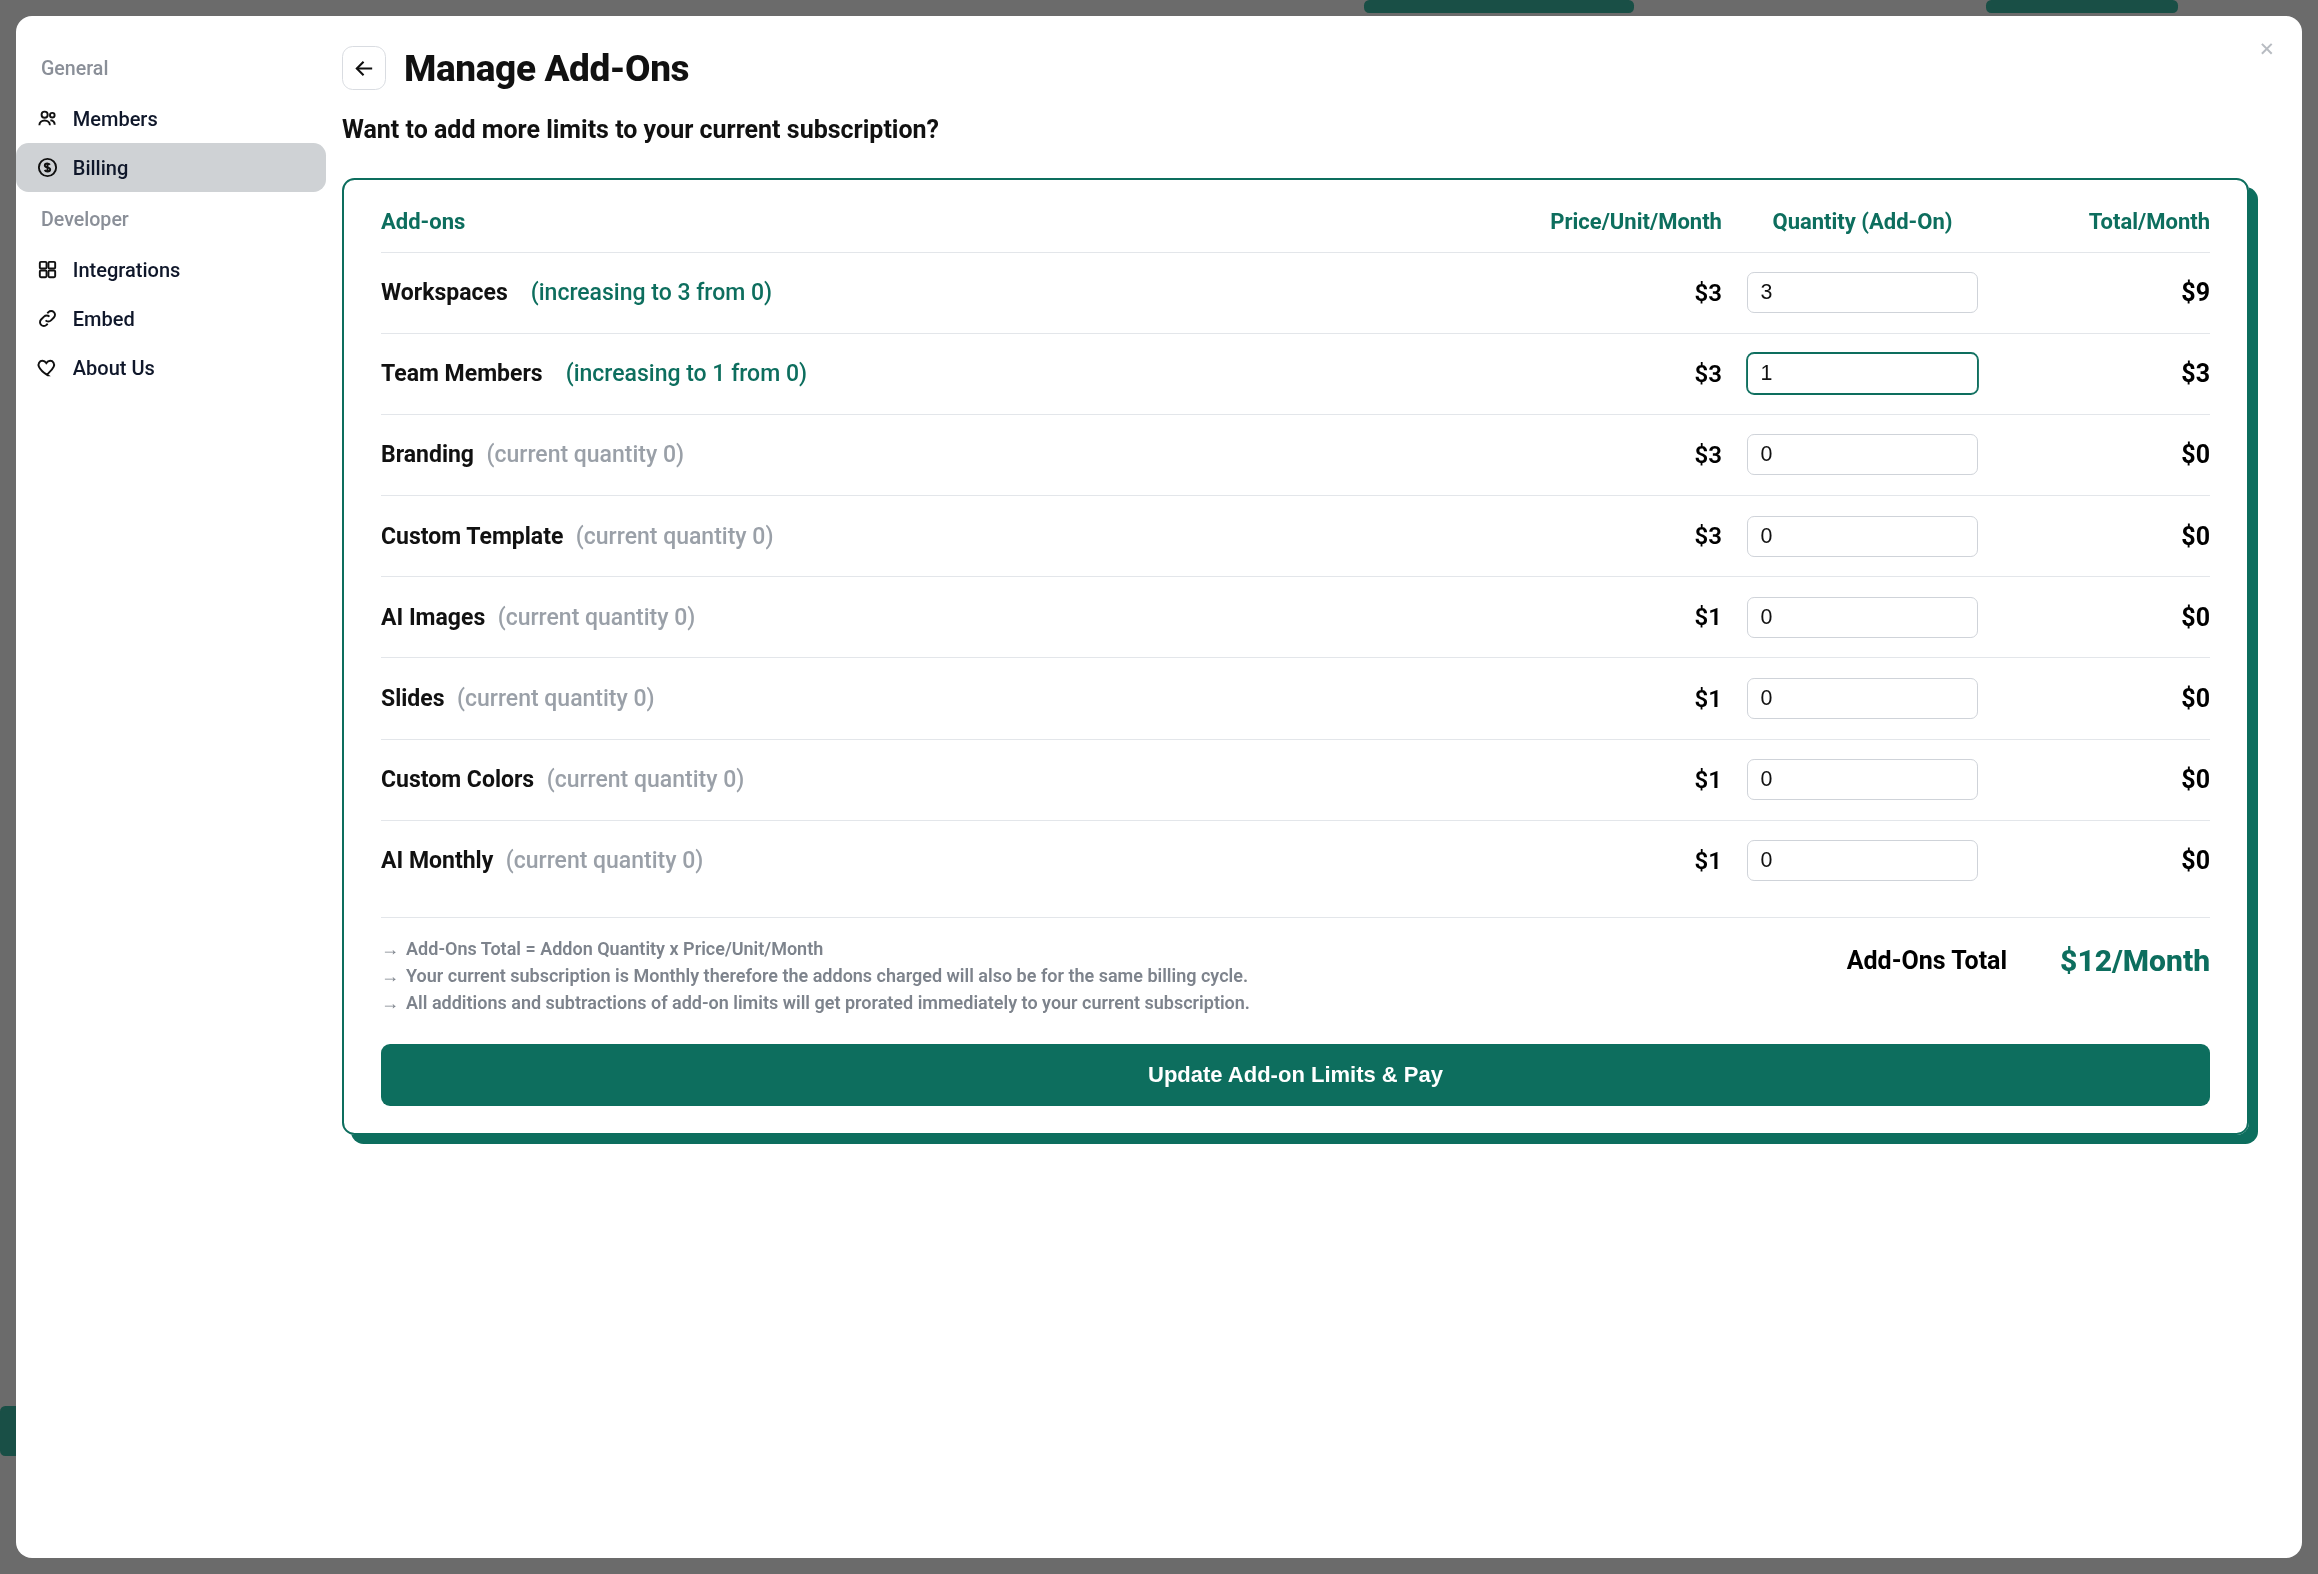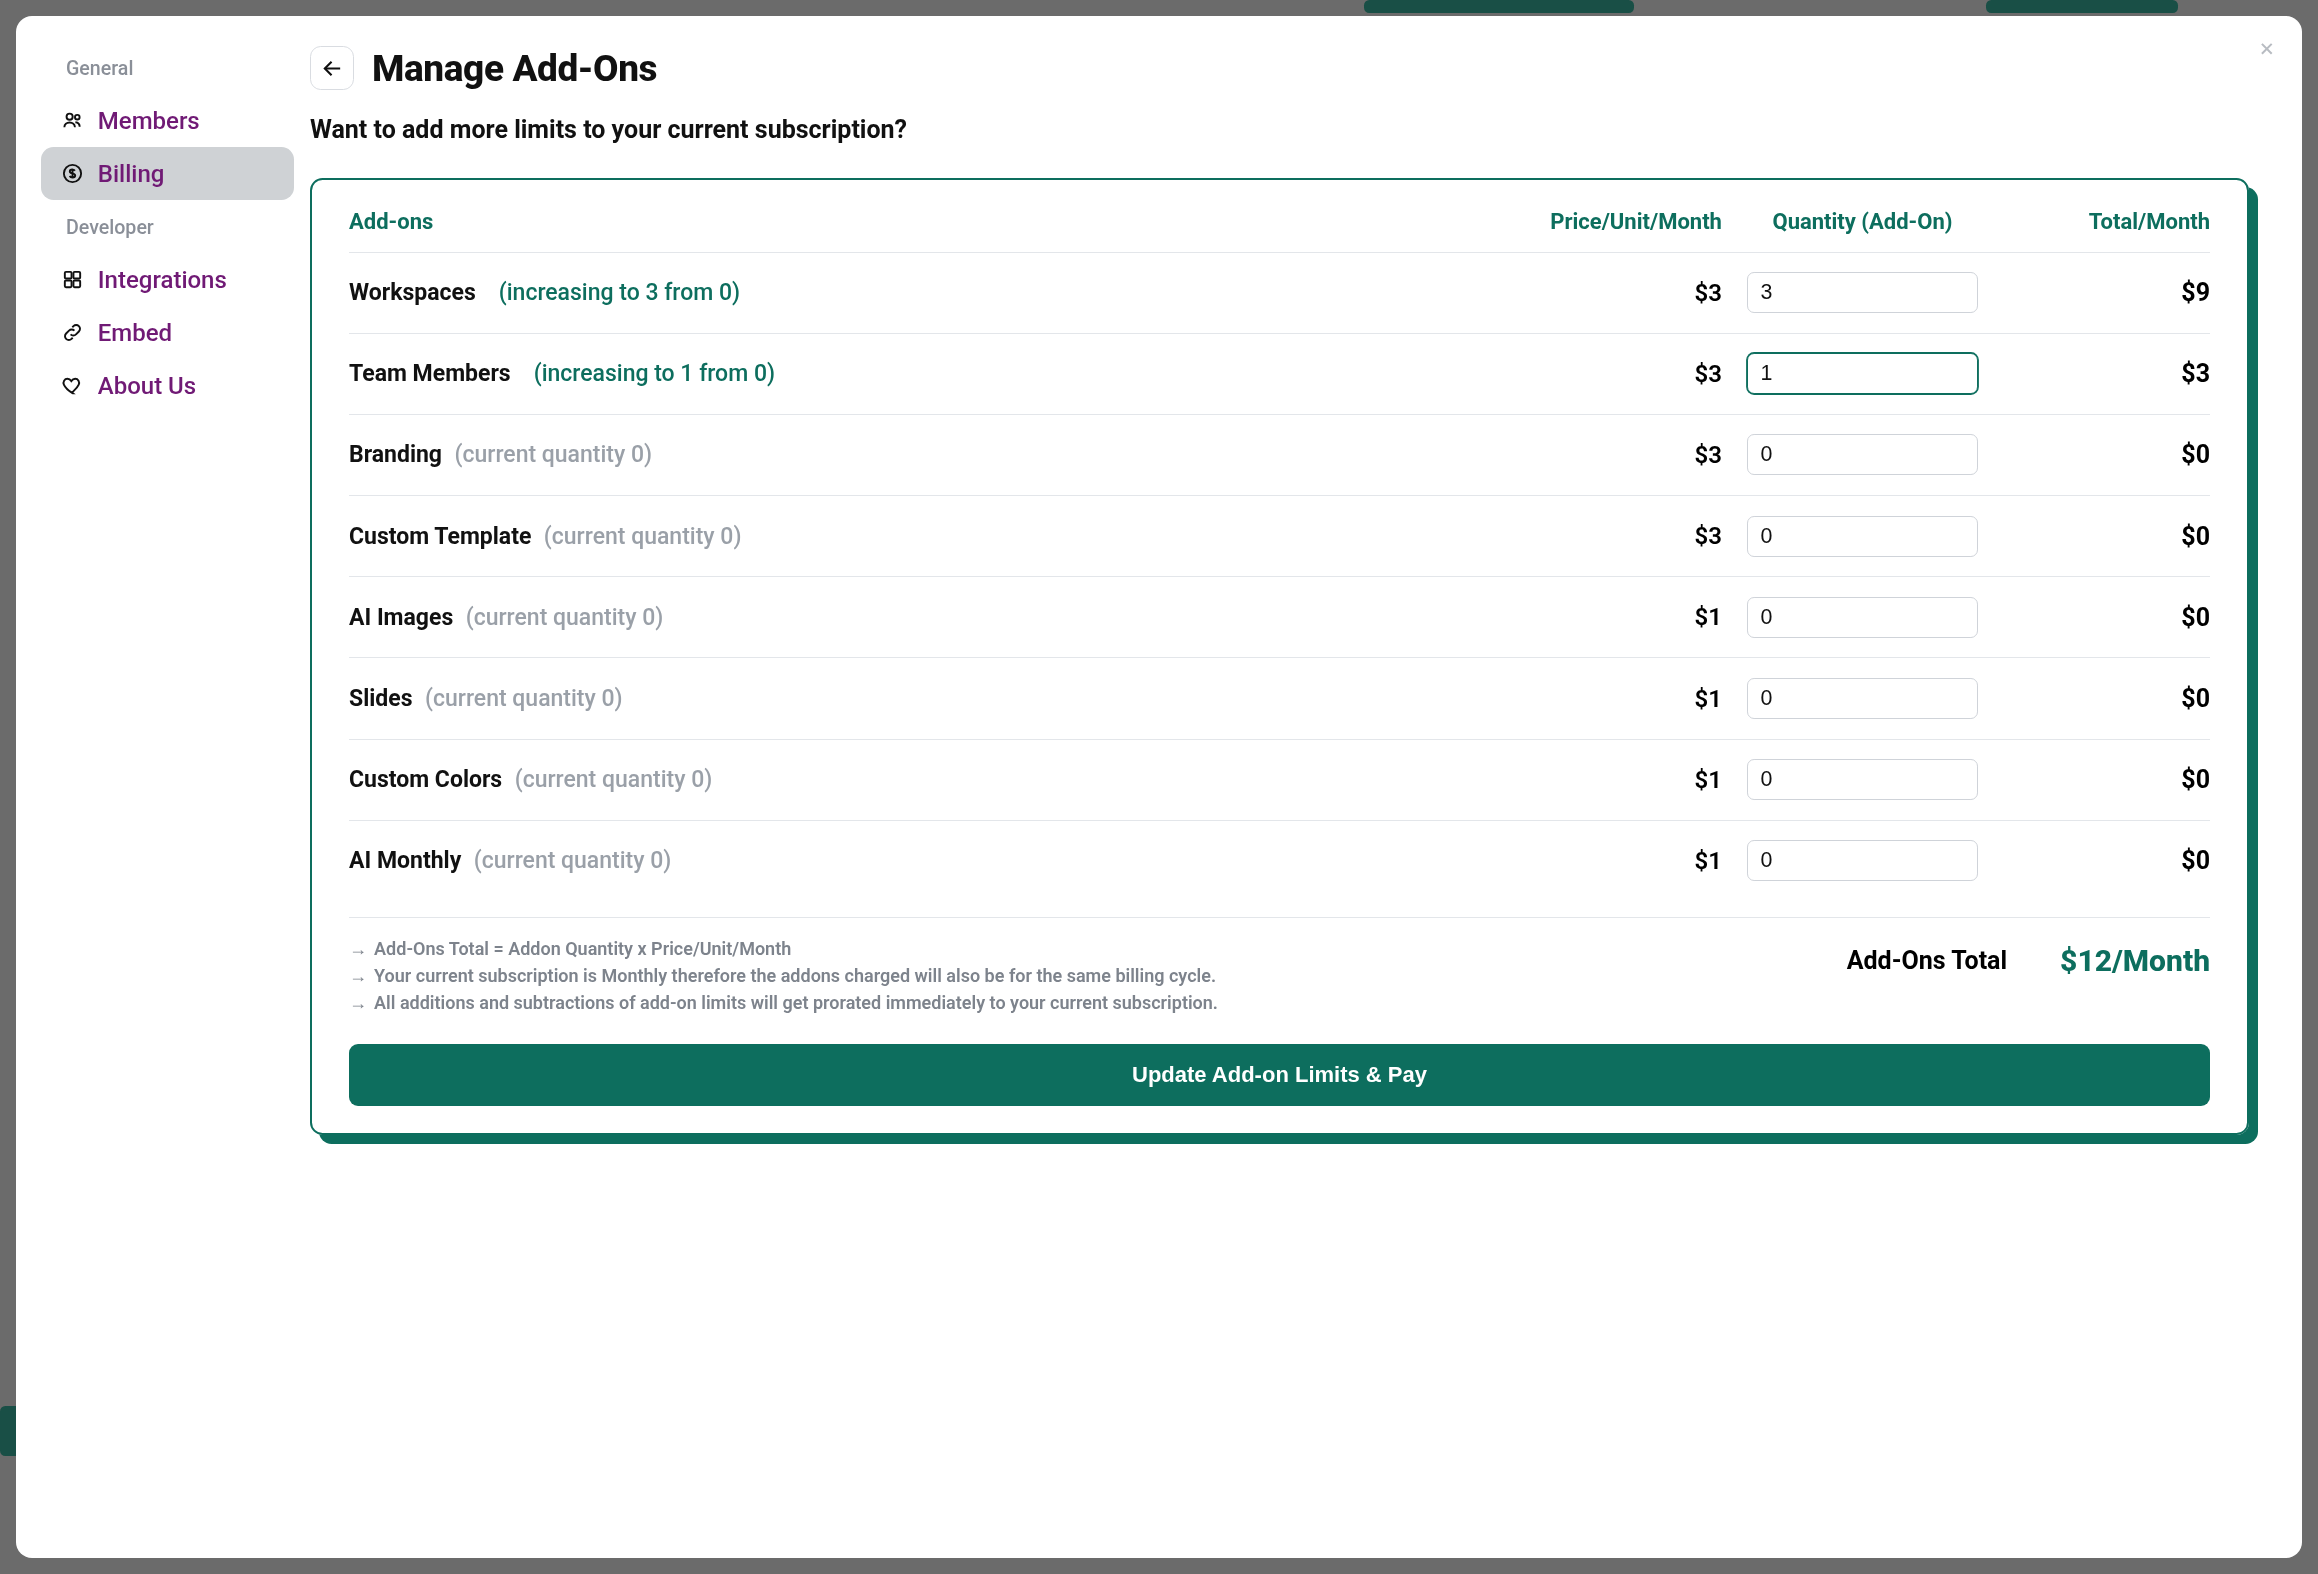--- a/index.html
+++ b/index.html
@@ -18,38 +18,38 @@
   }
   .modal {
     position: absolute;
     top: 16px; left: 16px; right: 16px; bottom: 16px;
     background: #fff;
     border-radius: 16px;
     display: flex;
     overflow: hidden;
   }
   .sidebar {
-    width: 294px;
-    padding: 25px 16px 25px 25px;
+    width: 326px;
+    padding: 25px 16px 25px 0;
     flex-shrink: 0;
   }
   .sidebar-heading {
     font-size: 19.6px;
     color: #8a8f98;
     font-weight: 500;
     margin: 16px 0 14.2px 25px;
   }
   .sidebar-item {
     display: flex;
     align-items: center;
     gap: 14.2px;
     padding: 12.5px 19.6px;
     border-radius: 12.5px;
-    font-size: 24px;
-    color: #701a75;
+    font-size: 20px;
+    color: #0f172a;
     font-weight: 500;
     cursor: pointer;
   }
   .sidebar-item.active { background: #cfd2d5; }
   .sidebar-icon { width: 23px; height: 23px; display:flex; align-items:center; justify-content:center; color:#111; }
   .sidebar-icon svg { width: 23px; height: 23px; stroke: currentColor; fill: none; stroke-width: 2; }
 
   .main {
     flex: 1;
     padding: 30px 53px 36px 0;

